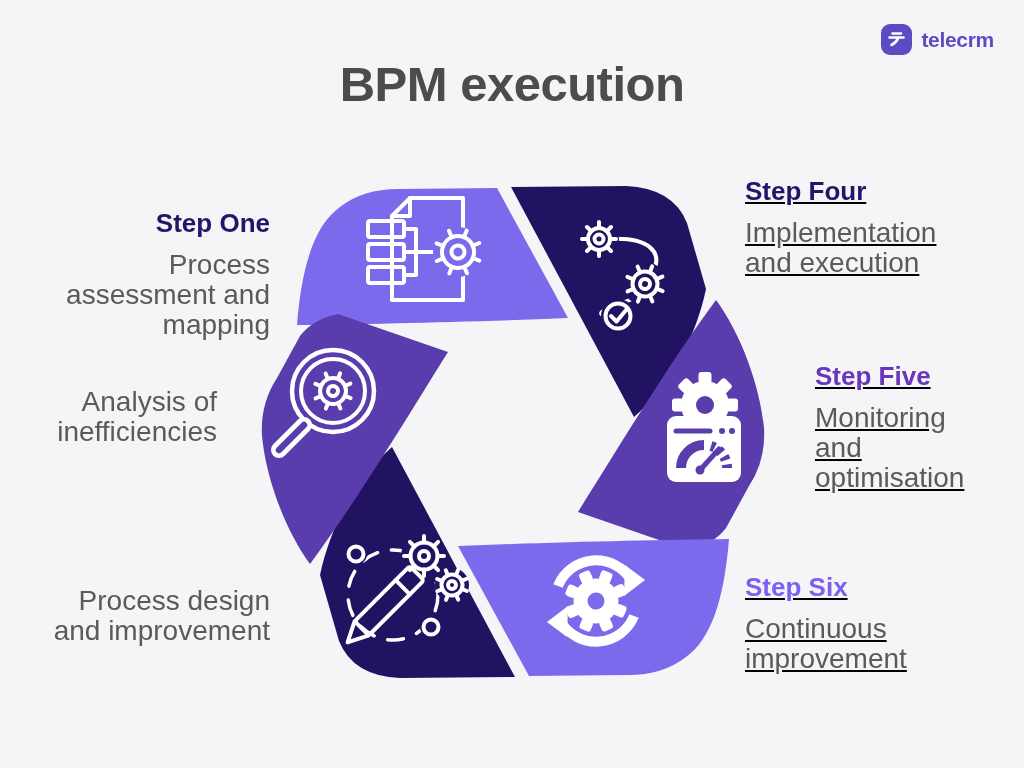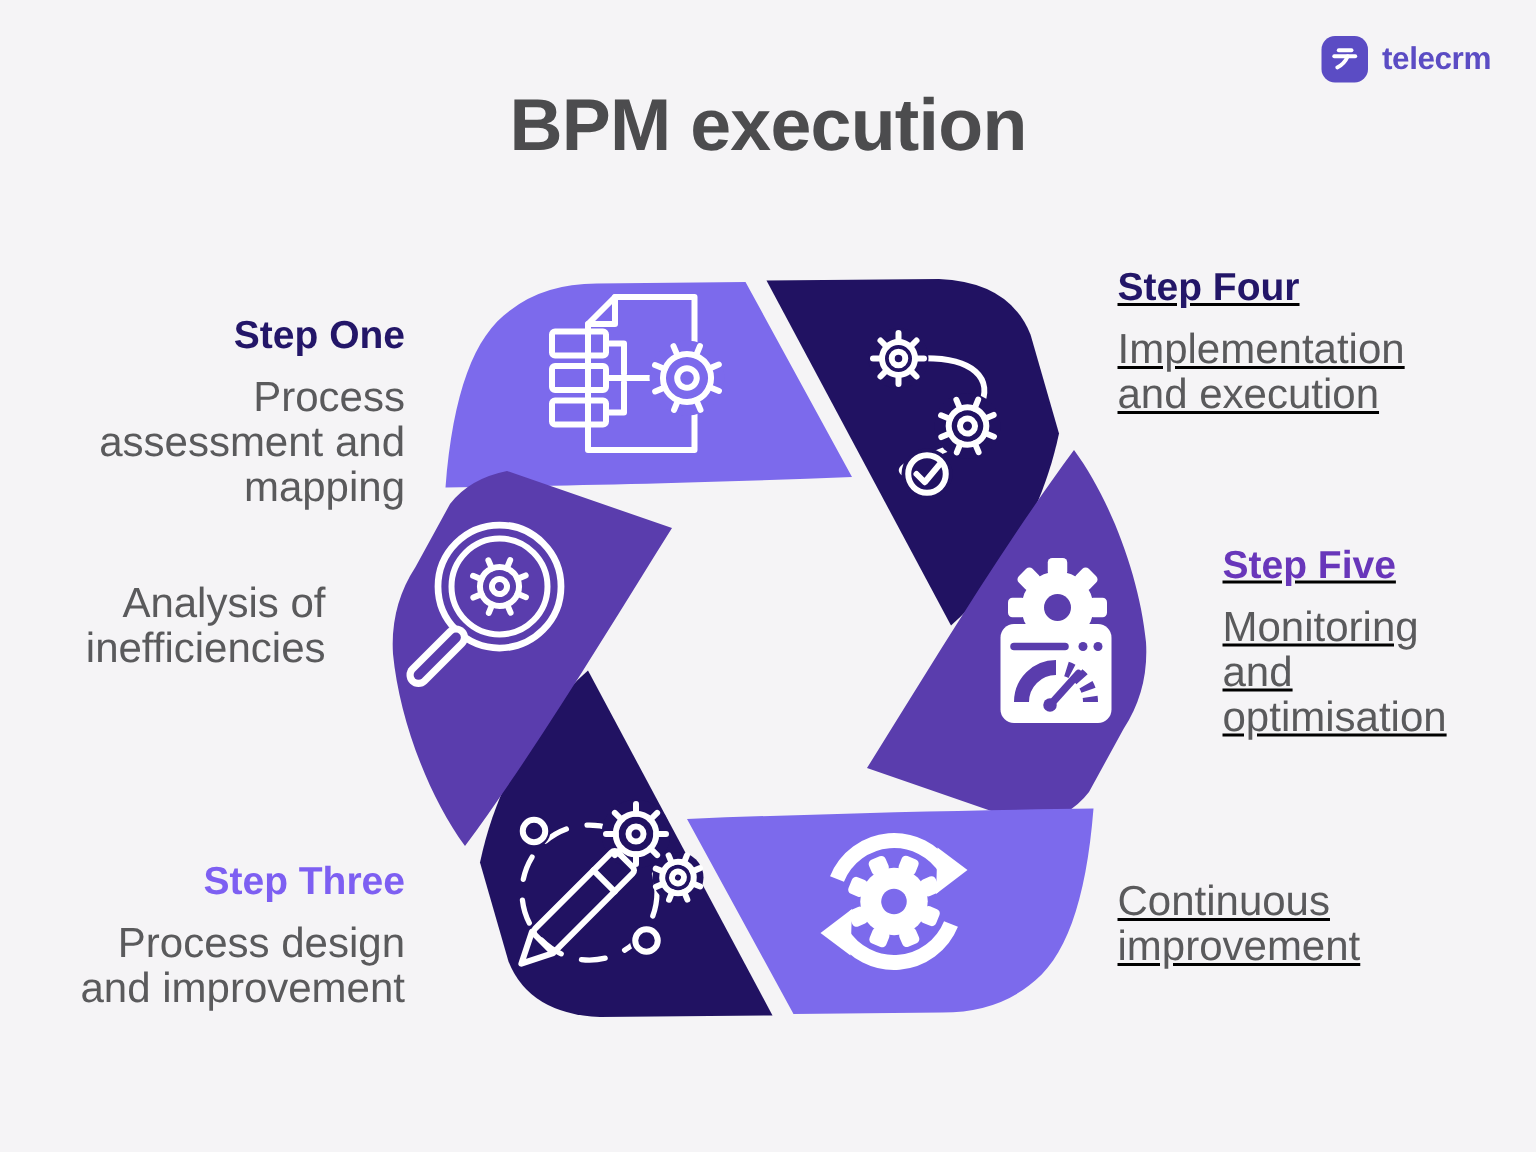--- a/index.html
+++ b/index.html
@@ -209,31 +209,31 @@
   <div class="step step-one align-r">
     <div class="heading h-dark">Step One</div>
     <div class="desc">Process assessment and mapping</div>
   </div>
 
   <div class="step step-two align-r">
     <div class="desc">Analysis of inefficiencies</div>
   </div>
 
   <div class="step step-three align-r">
-    <div class="heading h-light">Step Three</div>
     <div class="desc">Process design and improvement</div>
   </div>
 
   <div class="step step-four align-l">
     <div class="heading h-dark">Step Four</div>
     <div class="desc">Implementation and execution</div>
   </div>
 
   <div class="step step-five align-l">
     <div class="heading h-medium">Step Five</div>
     <div class="desc">Monitoring and optimisation</div>
   </div>
 
   <div class="step step-six align-l">
+    <div class="heading h-light">Step Six</div>
     <div class="desc">Continuous improvement</div>
   </div>
 
 </div>
 
 </body></html>

